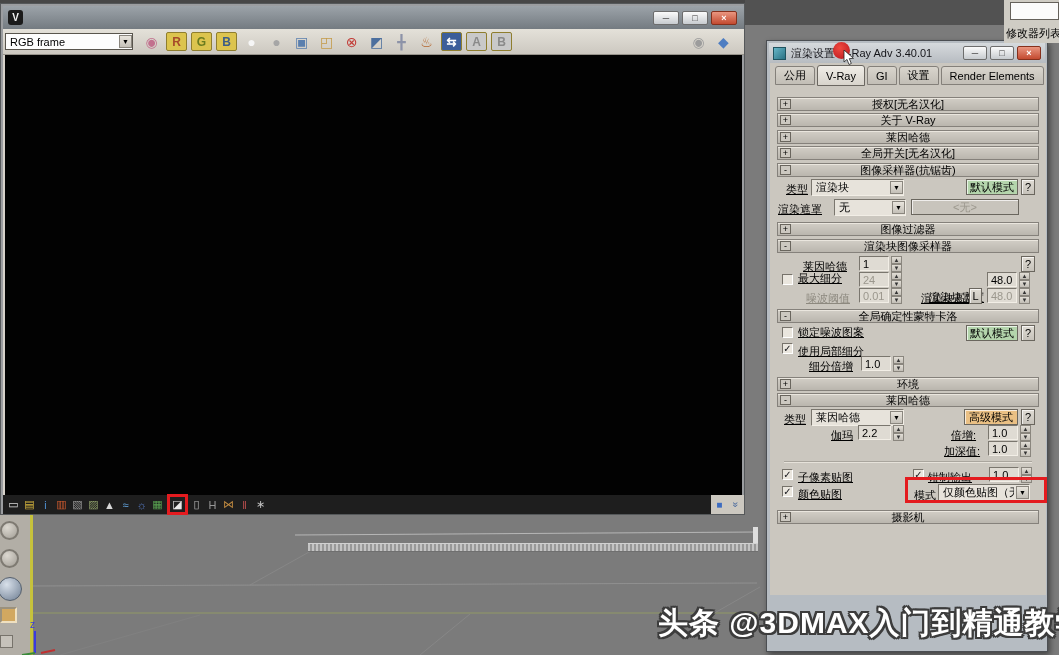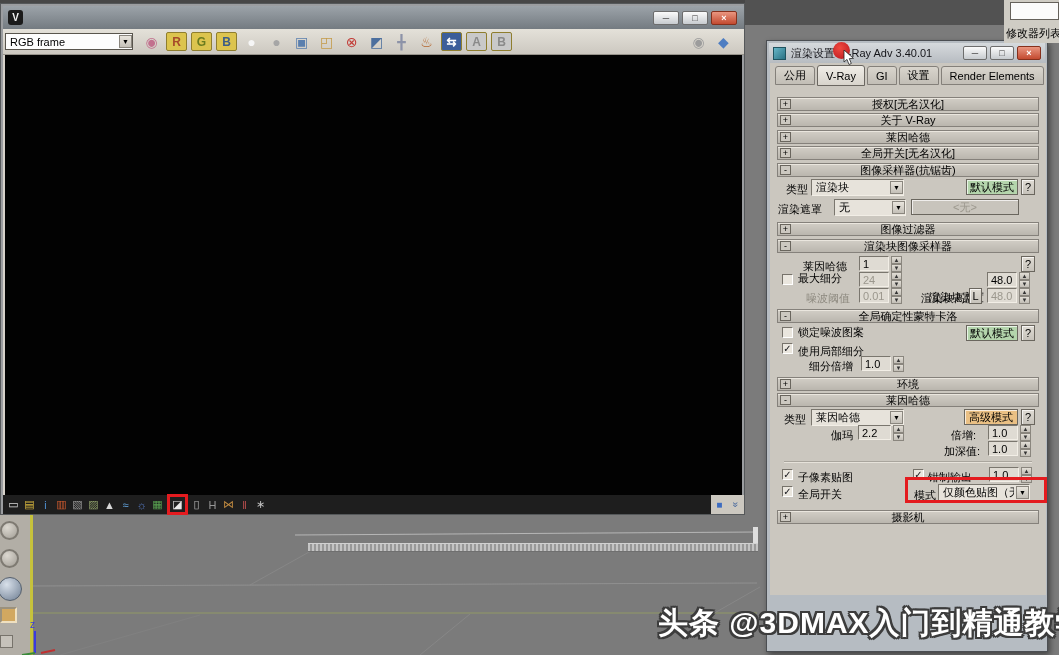--- a/index.html
+++ b/index.html
@@ -87,21 +87,21 @@
   .tab { border:1px solid #84807a; border-radius:3px 3px 0 0; padding:0 8px;
     background:linear-gradient(#d9d5cd,#c2beb6); display:flex; align-items:center; white-space:nowrap; }
   .tab.active { background:linear-gradient(#f0ede7,#d8d4cc); border-color:#6b6761; position:relative; top:-1px; height:21px; }
 
   .ro { position:absolute; left:7px; width:262px; height:14px;
     background:linear-gradient(#d2cec6,#bab6ae); border:1px solid #85817b;
     box-shadow:inset 0 1px 0 #eae6de; display:flex; align-items:center; justify-content:center; }
   .pm { position:absolute; left:2px; top:1px; width:11px; height:10px; border:1px solid #6a665e;
     background:#ccc8c0; font-size:9px; line-height:9px; text-align:center; }
 
-  .lbl { white-space:nowrap; }
+  .lbl { white-space:nowrap;text-decoration:underline; }
   .lbl.dis { color:#8d897f; }
   .dd { background:#e7e3db; border:1px solid; border-color:#7a766e #f2eee6 #f2eee6 #7a766e;
     height:17px; display:flex; align-items:center; justify-content:space-between;
     padding-left:4px; overflow:hidden; white-space:nowrap; }
   .dda { min-width:13px; height:13px; margin-left:2px; background:linear-gradient(#e9e5dd,#c4c0b8);
     border:1px solid #8a867e; font-size:7px; line-height:11px; text-align:center; }
   .fld { background:#dfdbd3; border:1px solid; border-color:#7a766e #f2eee6 #f2eee6 #7a766e;
     height:15px; padding:0 3px; display:flex; align-items:center; }
   .fld.dis { color:#9b978d; }
   .spin { width:11px; height:15px; display:flex; flex-direction:column; }
@@ -394,21 +394,21 @@
       <span class="lbl abs" style="left:28px;top:407px">子像素贴图</span>
       <span class="chk abs on" style="left:143px;top:406px"></span>
       <span class="lbl abs" style="left:158px;top:407px">钳制输出</span>
       <div class="fld abs" style="left:219px;top:404px;width:30px">1.0</div>
       <span class="spin abs" style="left:251px;top:404px">
           <i>▲</i>
           <i>▼</i>
         </span>
 
       <span class="chk abs on" style="left:12px;top:423px"></span>
-      <span class="lbl abs" style="left:28px;top:424px">全局开关</span>
+      <span class="lbl abs" style="left:28px;top:424px">颜色贴图</span>
       <span class="lbl abs" style="left:144px;top:425px">模式</span>
       <div class="dd abs" style="left:168px;top:421px;width:92px">
         <span style="overflow:hidden;white-space:nowrap">仅颜色贴图（无伽</span>
         <span class="dda">▼</span>
       </div>
 
       <div class="ro" style="top:447px">
         <span class="pm">+</span>
         <span>摄影机</span>
       </div>

